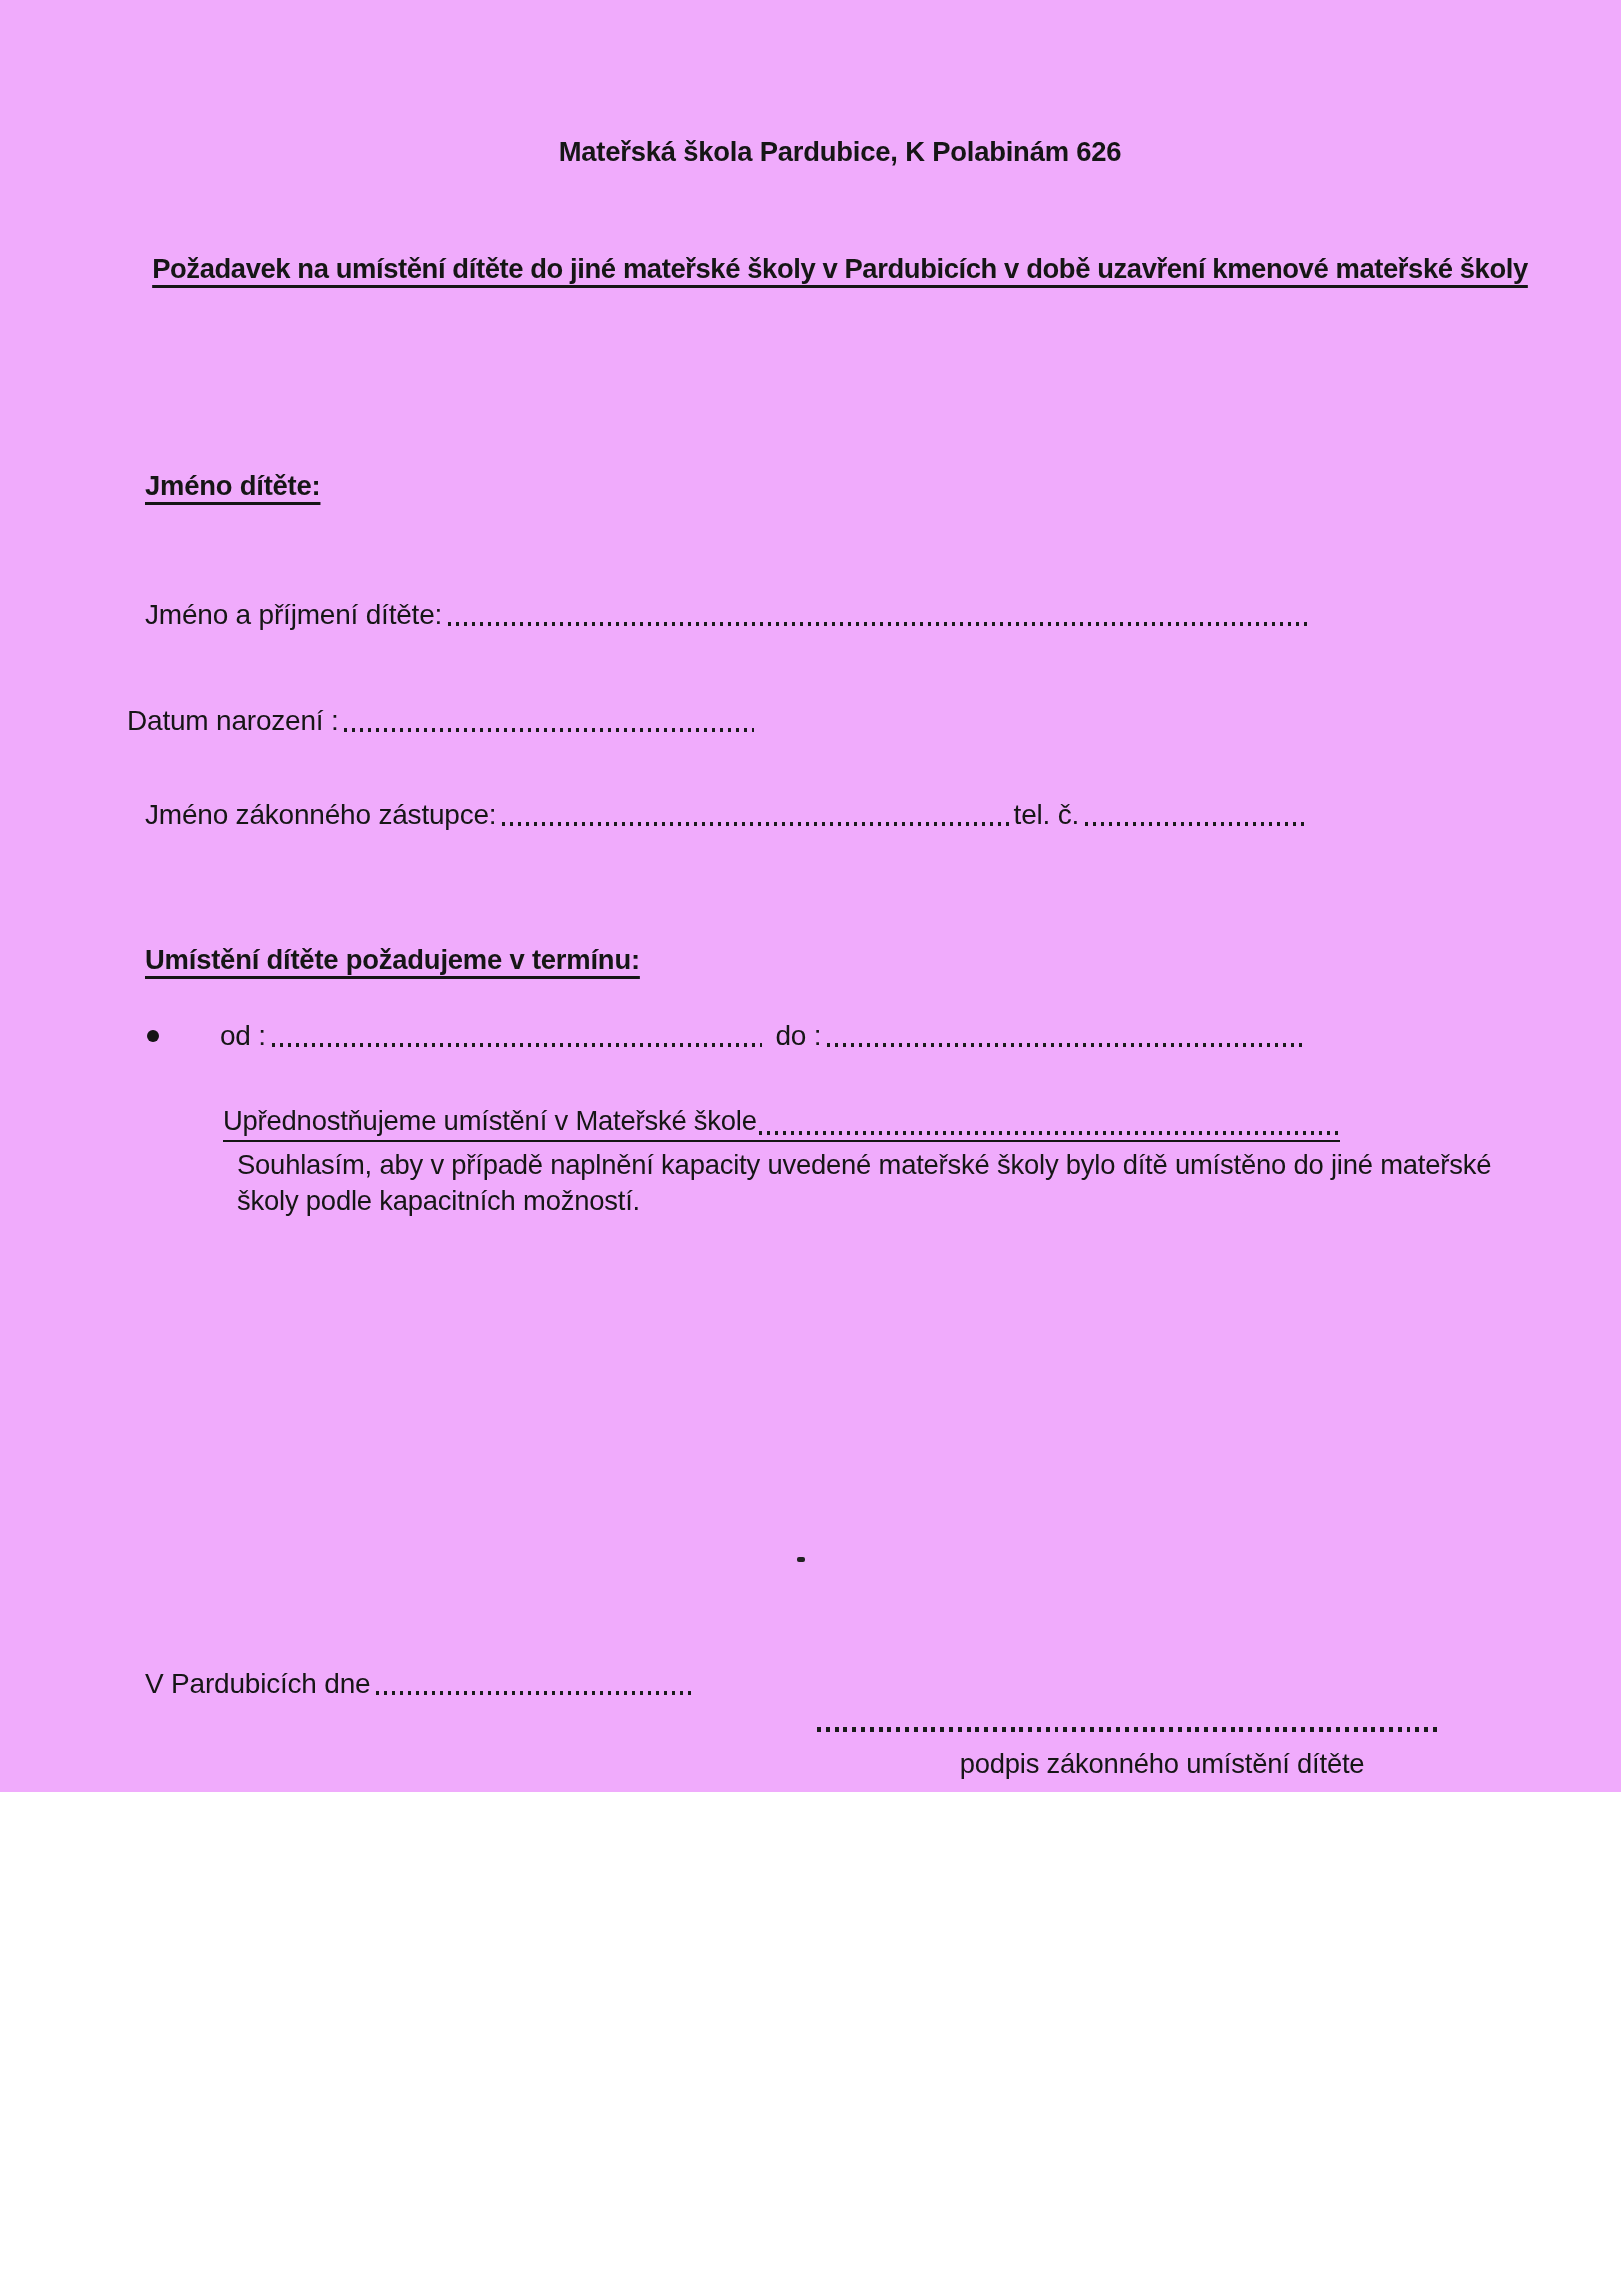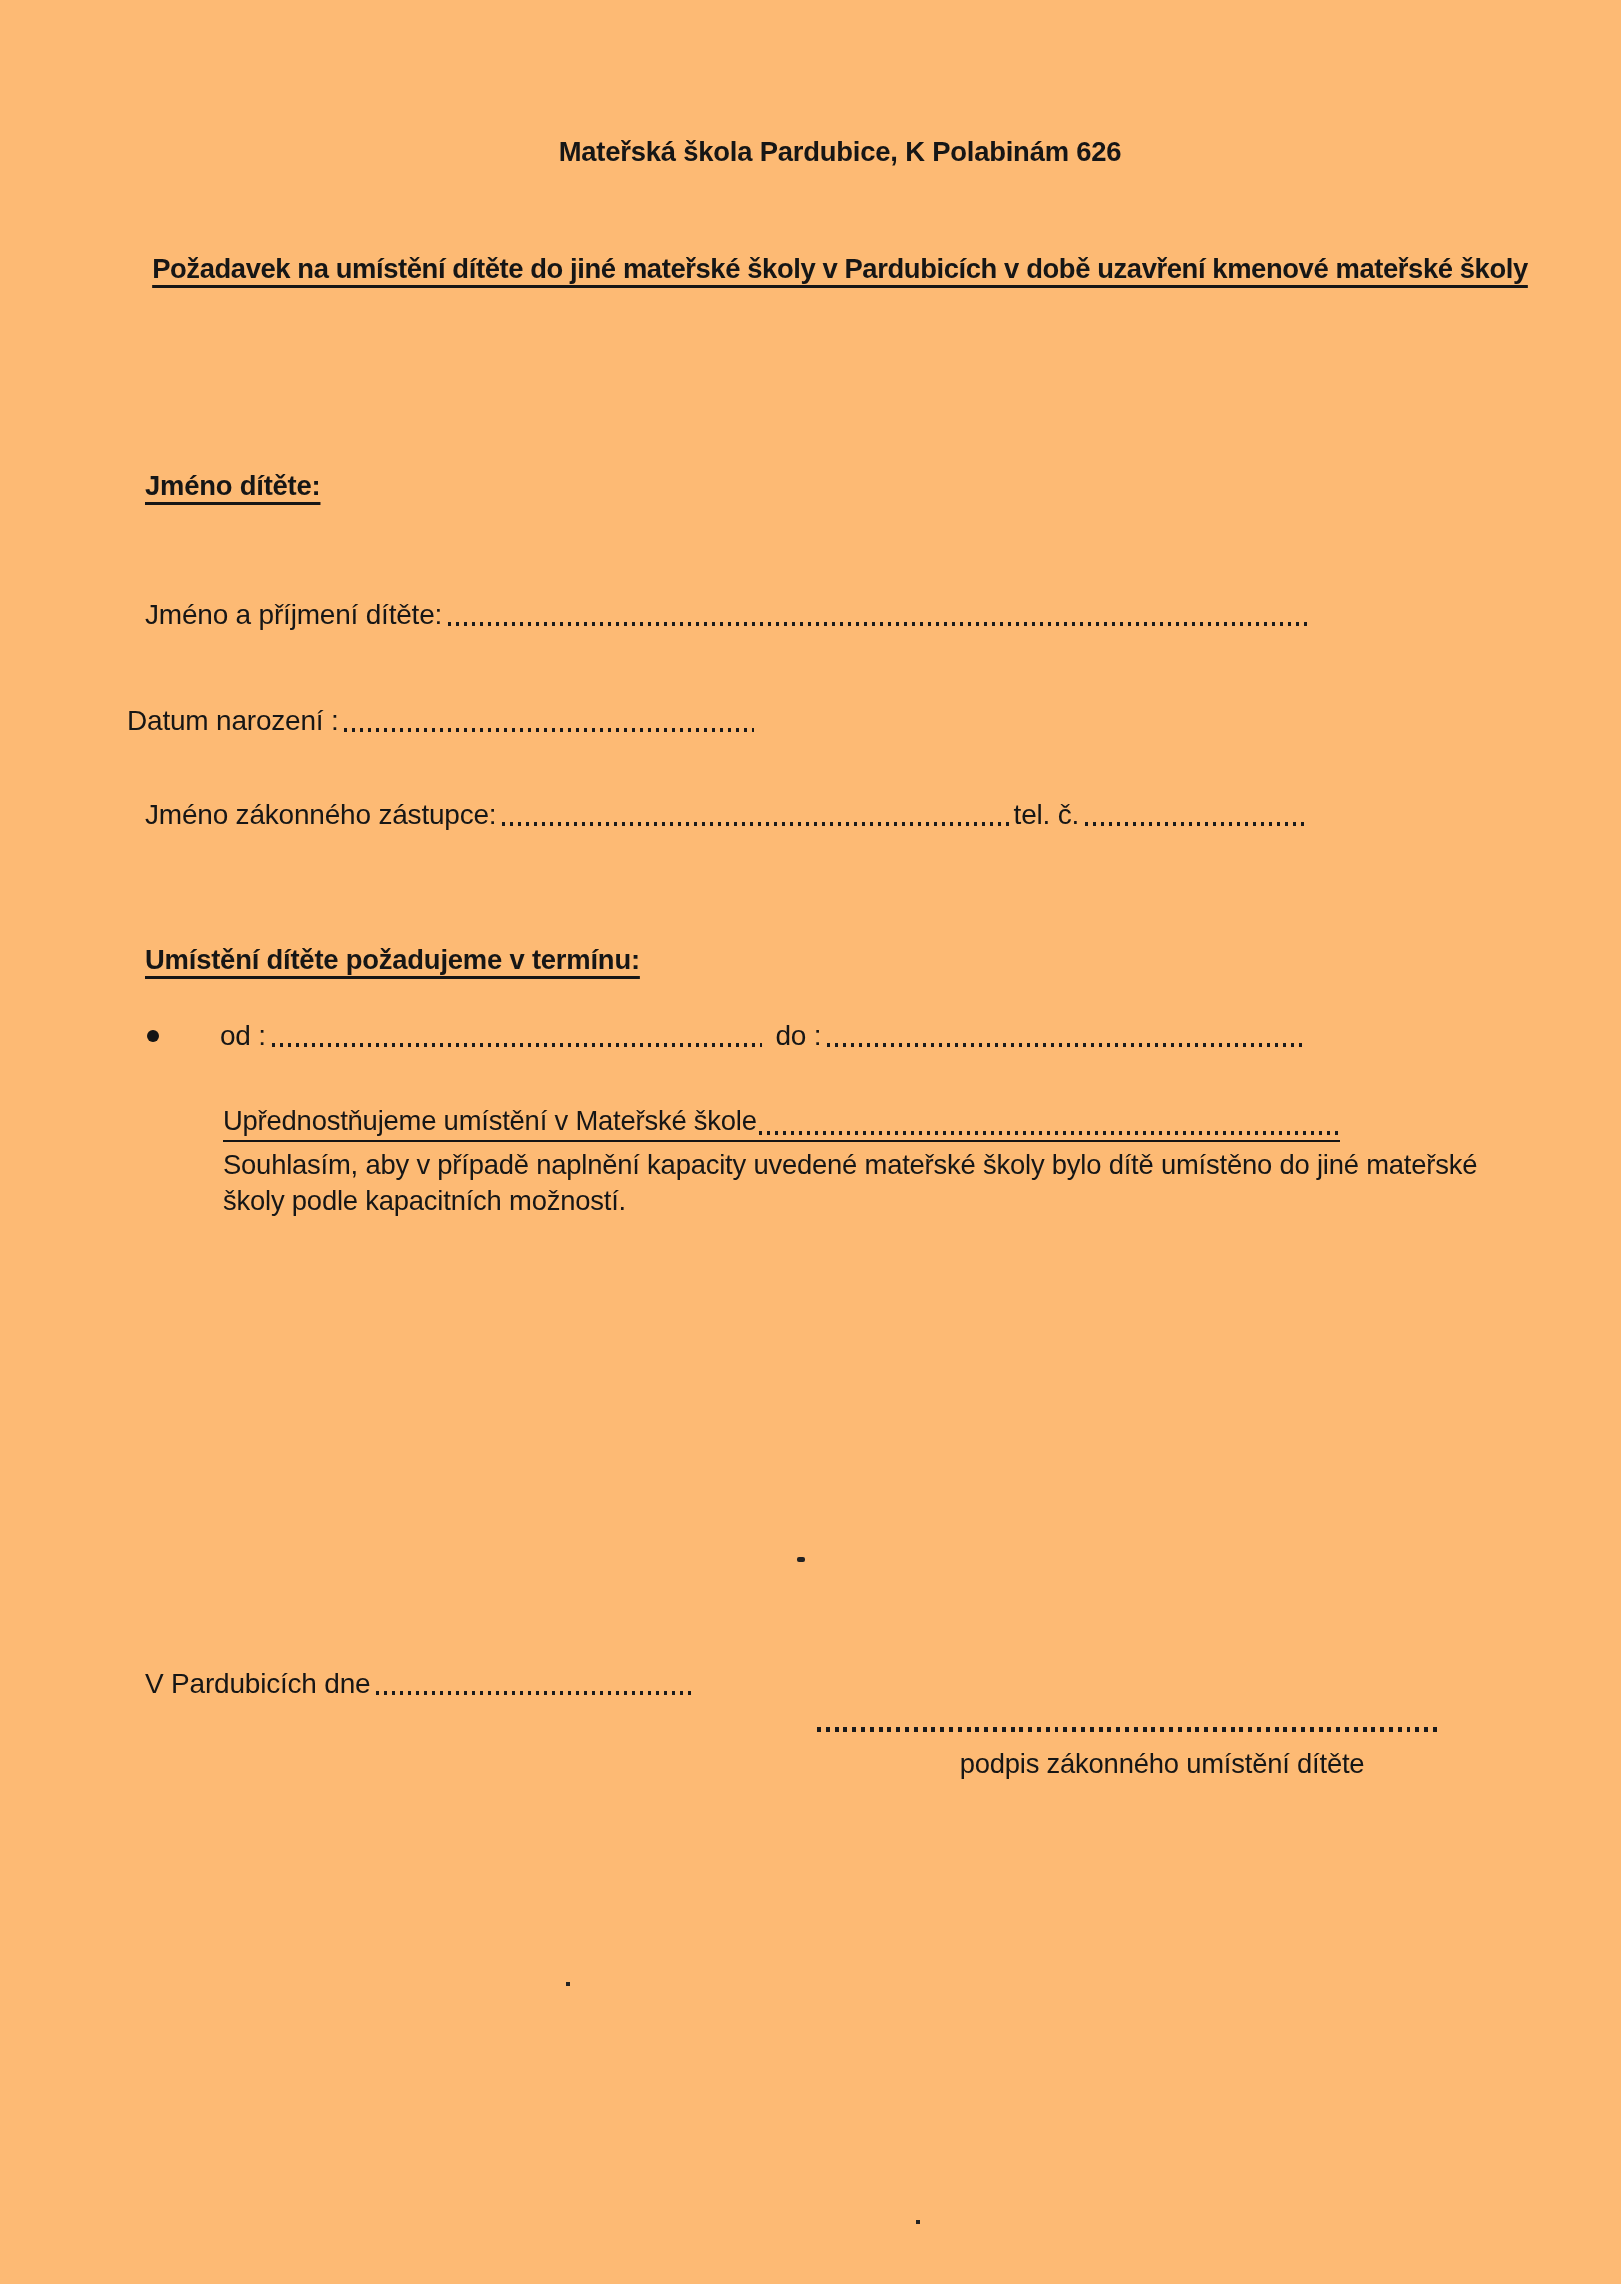--- a/index.html
+++ b/index.html
@@ -3,21 +3,21 @@
 <meta charset="utf-8">
 <style>
   html, body { margin:0; padding:0; }
   body {
     width:1621px; height:2292px;
     background:#ffffff;
     font-family:"Liberation Sans","DejaVu Sans",sans-serif;
     color:#161616;
     letter-spacing:-0.2px;
   }
-  .page { position:relative; width:1621px; height:2284px; background:#fdba74; overflow:hidden; }
+  .page { position:relative; width:1621px; height:1792px; background:#f0abfc; overflow:hidden; }
 
   .doc-title {
     position:absolute; top:135px; left:88px; right:29px;
     text-align:center; font-weight:bold; font-size:27.4px; line-height:33px;
   }
   .doc-heading {
     position:absolute; top:247px; left:88px; right:29px;
     text-align:center; font-weight:bold; font-size:27.4px; line-height:44px;
     letter-spacing:-0.4px;
   }
@@ -50,21 +50,21 @@
   .bullet-dot { width:11.8px; height:11.8px; border-radius:50%; background:#151515; margin:0 0 9.8px 2px; }
 
   .pref-line {
     position:absolute; top:1104px; left:223px; width:1117px;
     display:flex; align-items:flex-end;
     font-size:27.4px; line-height:33px;
     border-bottom:2.9px solid #151515; padding-bottom:2.9px;
   }
   .pref-line .fill { margin-left:2px; margin-bottom:2px; }
   .consent {
-    position:absolute; left:223px;
+    position:absolute; left:237px;
     font-size:27.4px; line-height:36px; white-space:nowrap;
   }
 
   .sig-line {
     position:absolute; top:1727px; left:817px; width:625px; height:4.9px;
     background-image:repeating-linear-gradient(90deg,#1b1b1b 0 3.9px,transparent 3.9px 8.8px);
   }
   .sig-caption {
     position:absolute; top:1747px; left:817px; width:627px;
     text-align:center; text-indent:63px;

